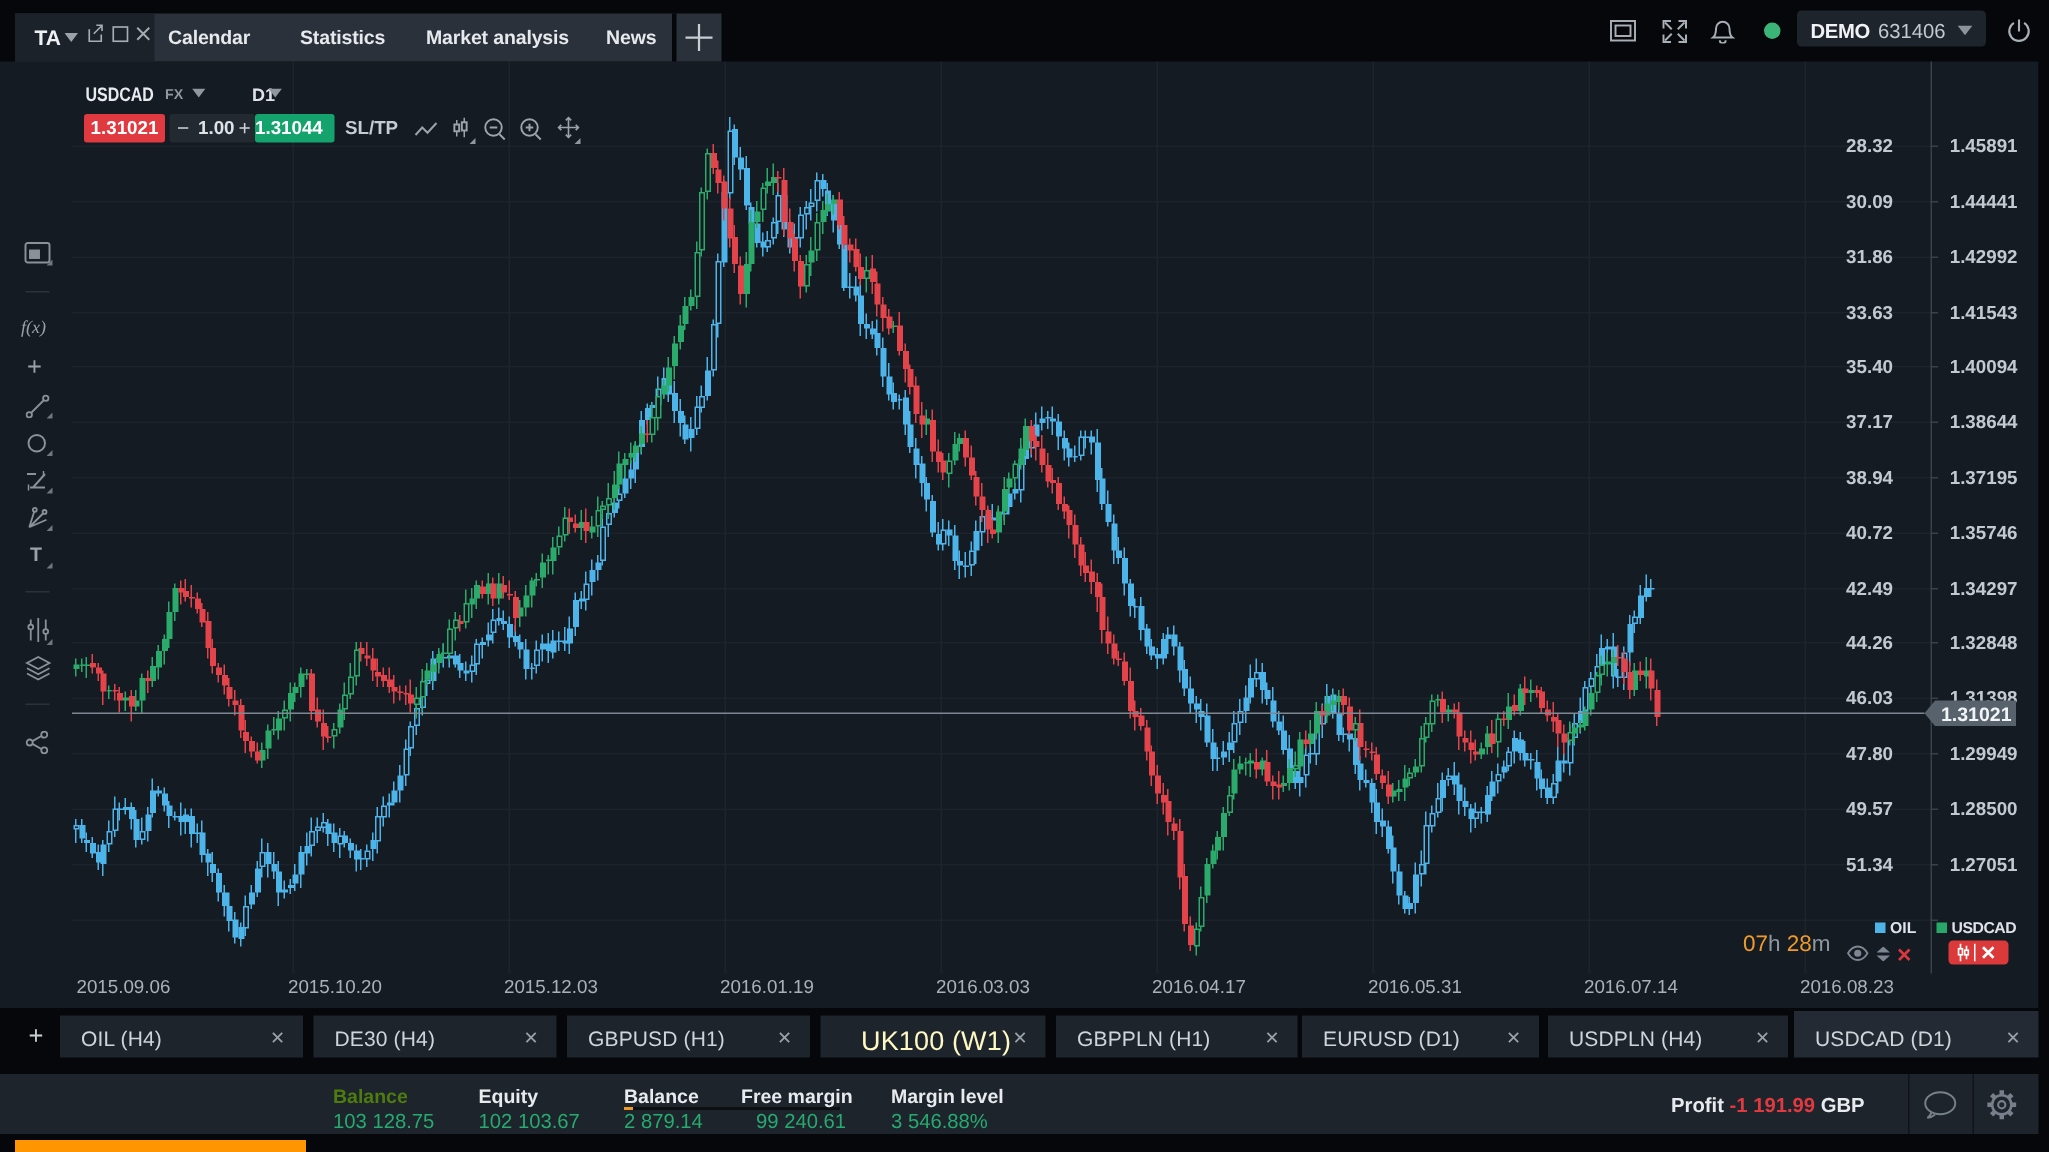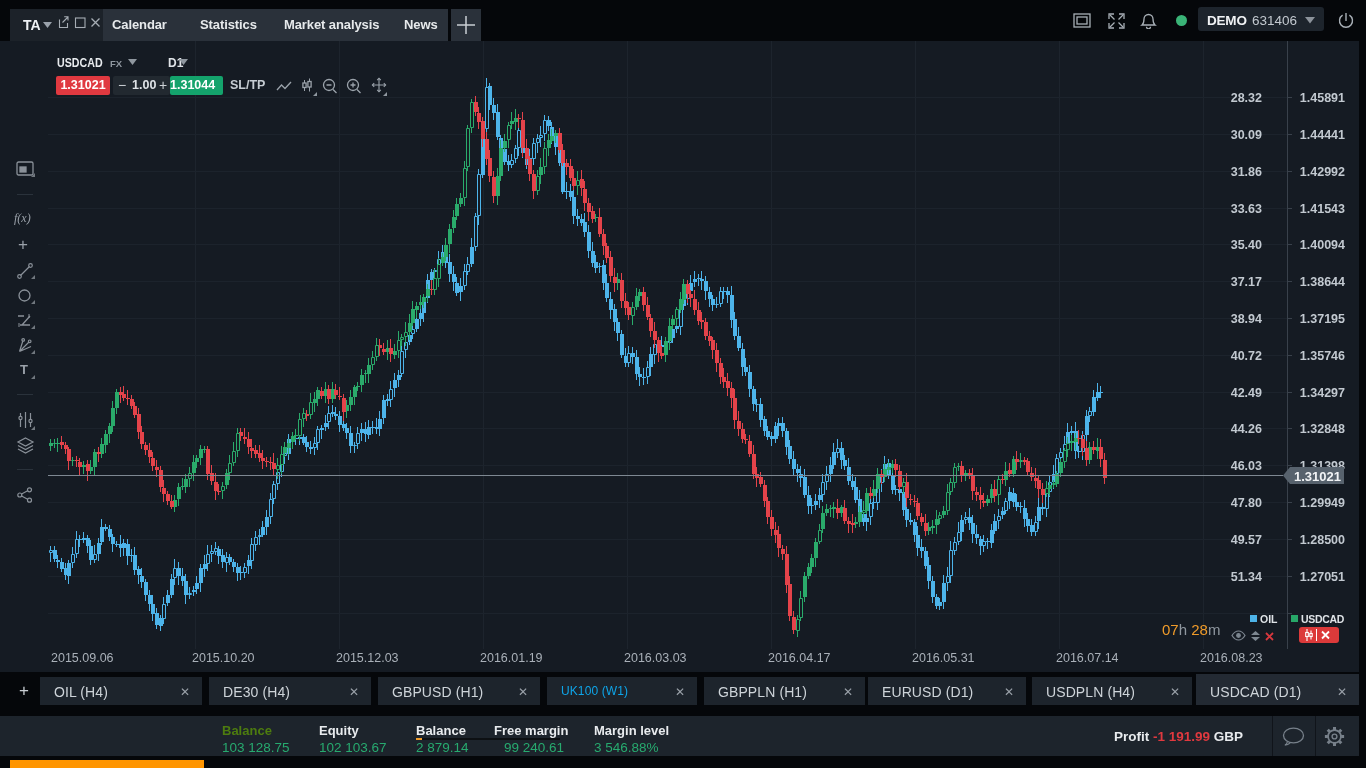--- a/index.html
+++ b/index.html
@@ -246,21 +246,21 @@
 <div class="abs" style="left:40px;top:677px;width:162px;height:28px;background:#1d242c"></div>
 <div class="abs" style="left:54px;top:684px;color:#ced4d9;font-size:14px;letter-spacing:0.1px">OIL (H4)</div>
 <div class="abs" style="left:180px;top:685px;color:#9aa1a9;font-size:12px">✕</div>
 <div class="abs" style="left:209px;top:677px;width:162px;height:28px;background:#1d242c"></div>
 <div class="abs" style="left:223px;top:684px;color:#ced4d9;font-size:14px;letter-spacing:0.1px">DE30 (H4)</div>
 <div class="abs" style="left:349px;top:685px;color:#9aa1a9;font-size:12px">✕</div>
 <div class="abs" style="left:378px;top:677px;width:162px;height:28px;background:#1d242c"></div>
 <div class="abs" style="left:392px;top:684px;color:#ced4d9;font-size:14px;letter-spacing:0.1px">GBPUSD (H1)</div>
 <div class="abs" style="left:518px;top:685px;color:#9aa1a9;font-size:12px">✕</div>
 <div class="abs" style="left:547px;top:677px;width:150px;height:28px;background:#1d242c"></div>
-<div class="abs" style="left:561px;top:684px;color:#0ea5e9;font-size:12px;letter-spacing:0.1px">UK100 (W1)</div>
+<div class="abs" style="left:574px;top:684px;color:#fef9c3;font-size:18px;letter-spacing:0.1px">UK100 (W1)</div>
 <div class="abs" style="left:675px;top:685px;color:#9aa1a9;font-size:12px">✕</div>
 <div class="abs" style="left:704px;top:677px;width:161px;height:28px;background:#1d242c"></div>
 <div class="abs" style="left:718px;top:684px;color:#ced4d9;font-size:14px;letter-spacing:0.1px">GBPPLN (H1)</div>
 <div class="abs" style="left:843px;top:685px;color:#9aa1a9;font-size:12px">✕</div>
 <div class="abs" style="left:868px;top:677px;width:158px;height:28px;background:#1d242c"></div>
 <div class="abs" style="left:882px;top:684px;color:#ced4d9;font-size:14px;letter-spacing:0.1px">EURUSD (D1)</div>
 <div class="abs" style="left:1004px;top:685px;color:#9aa1a9;font-size:12px">✕</div>
 <div class="abs" style="left:1032px;top:677px;width:160px;height:28px;background:#1d242c"></div>
 <div class="abs" style="left:1046px;top:684px;color:#ced4d9;font-size:14px;letter-spacing:0.1px">USDPLN (H4)</div>
 <div class="abs" style="left:1170px;top:685px;color:#9aa1a9;font-size:12px">✕</div>

